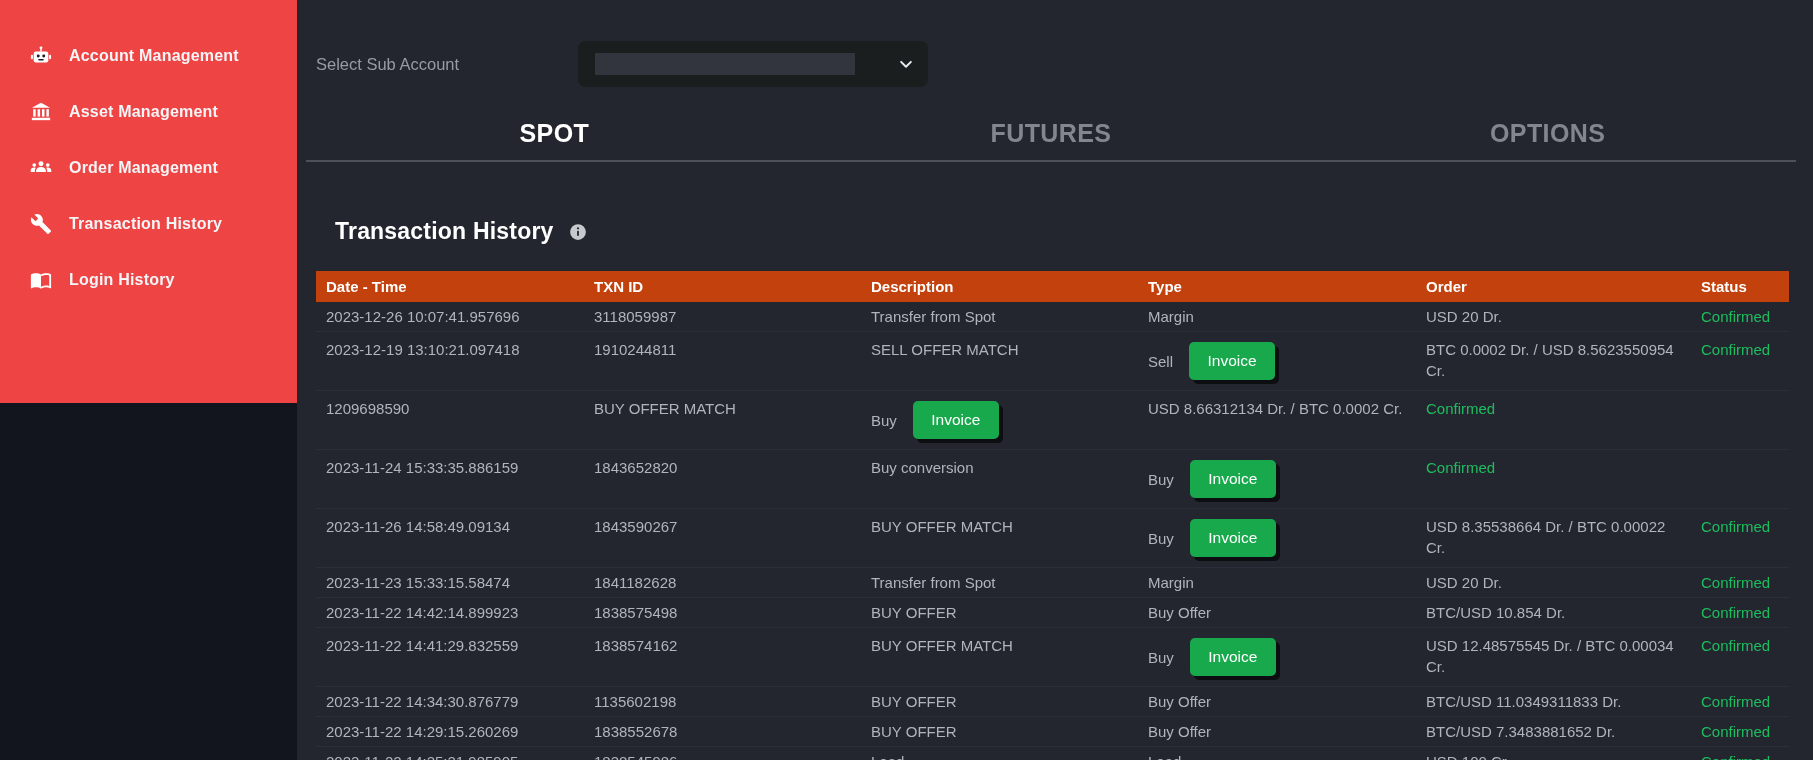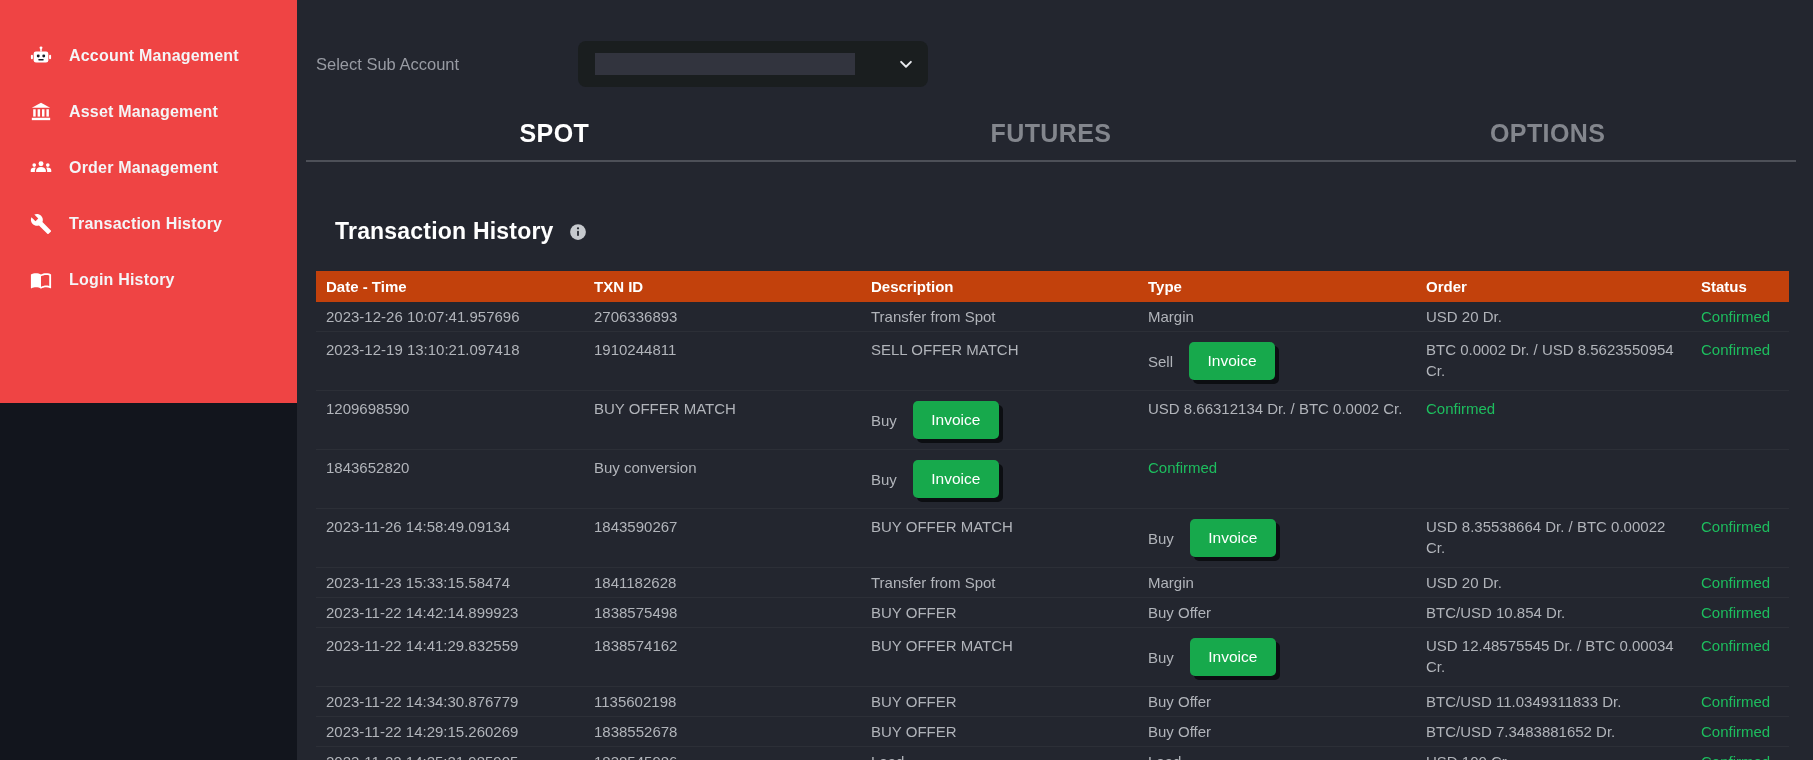--- a/index.html
+++ b/index.html
@@ -188,21 +188,21 @@
 
   <div>Type</div>
 
   <div>Order</div>
 
   <div>Status</div>
 </div>
     <div class="tbody">
   <div class="trow">
     <div class="cell c-date">2023-12-26 10:07:41.957696</div>
-    <div class="cell c-txn">2706336893</div>
+    <div class="cell c-txn">3118059987</div>
     <div class="cell c-desc">Transfer from Spot</div>
     <div class="cell c-type">
       <span class="type-label">Margin</span>
 
     </div>
     <div class="cell c-asset">USD 20 Dr.</div>
     <div class="cell c-status">Confirmed</div>
   </div>
 
   <div class="trow has-button">
@@ -222,20 +222,21 @@
     <div class="cell c-desc">BUY OFFER MATCH</div>
     <div class="cell c-type">
       <span class="type-label">Buy</span>
       <button class="invoice-btn">Invoice</button>
     </div>
     <div class="cell c-asset">USD 8.66312134 Dr. / BTC 0.0002 Cr.</div>
     <div class="cell c-status">Confirmed</div>
   </div>
 
   <div class="trow has-button">
+    <div class="cell c-date">2023-11-24 15:33:35.886159</div>
     <div class="cell c-txn">1843652820</div>
     <div class="cell c-desc">Buy conversion</div>
     <div class="cell c-type">
       <span class="type-label">Buy</span>
       <button class="invoice-btn">Invoice</button>
     </div>
     <div class="cell c-status">Confirmed</div>
   </div>
 
   <div class="trow has-button">

